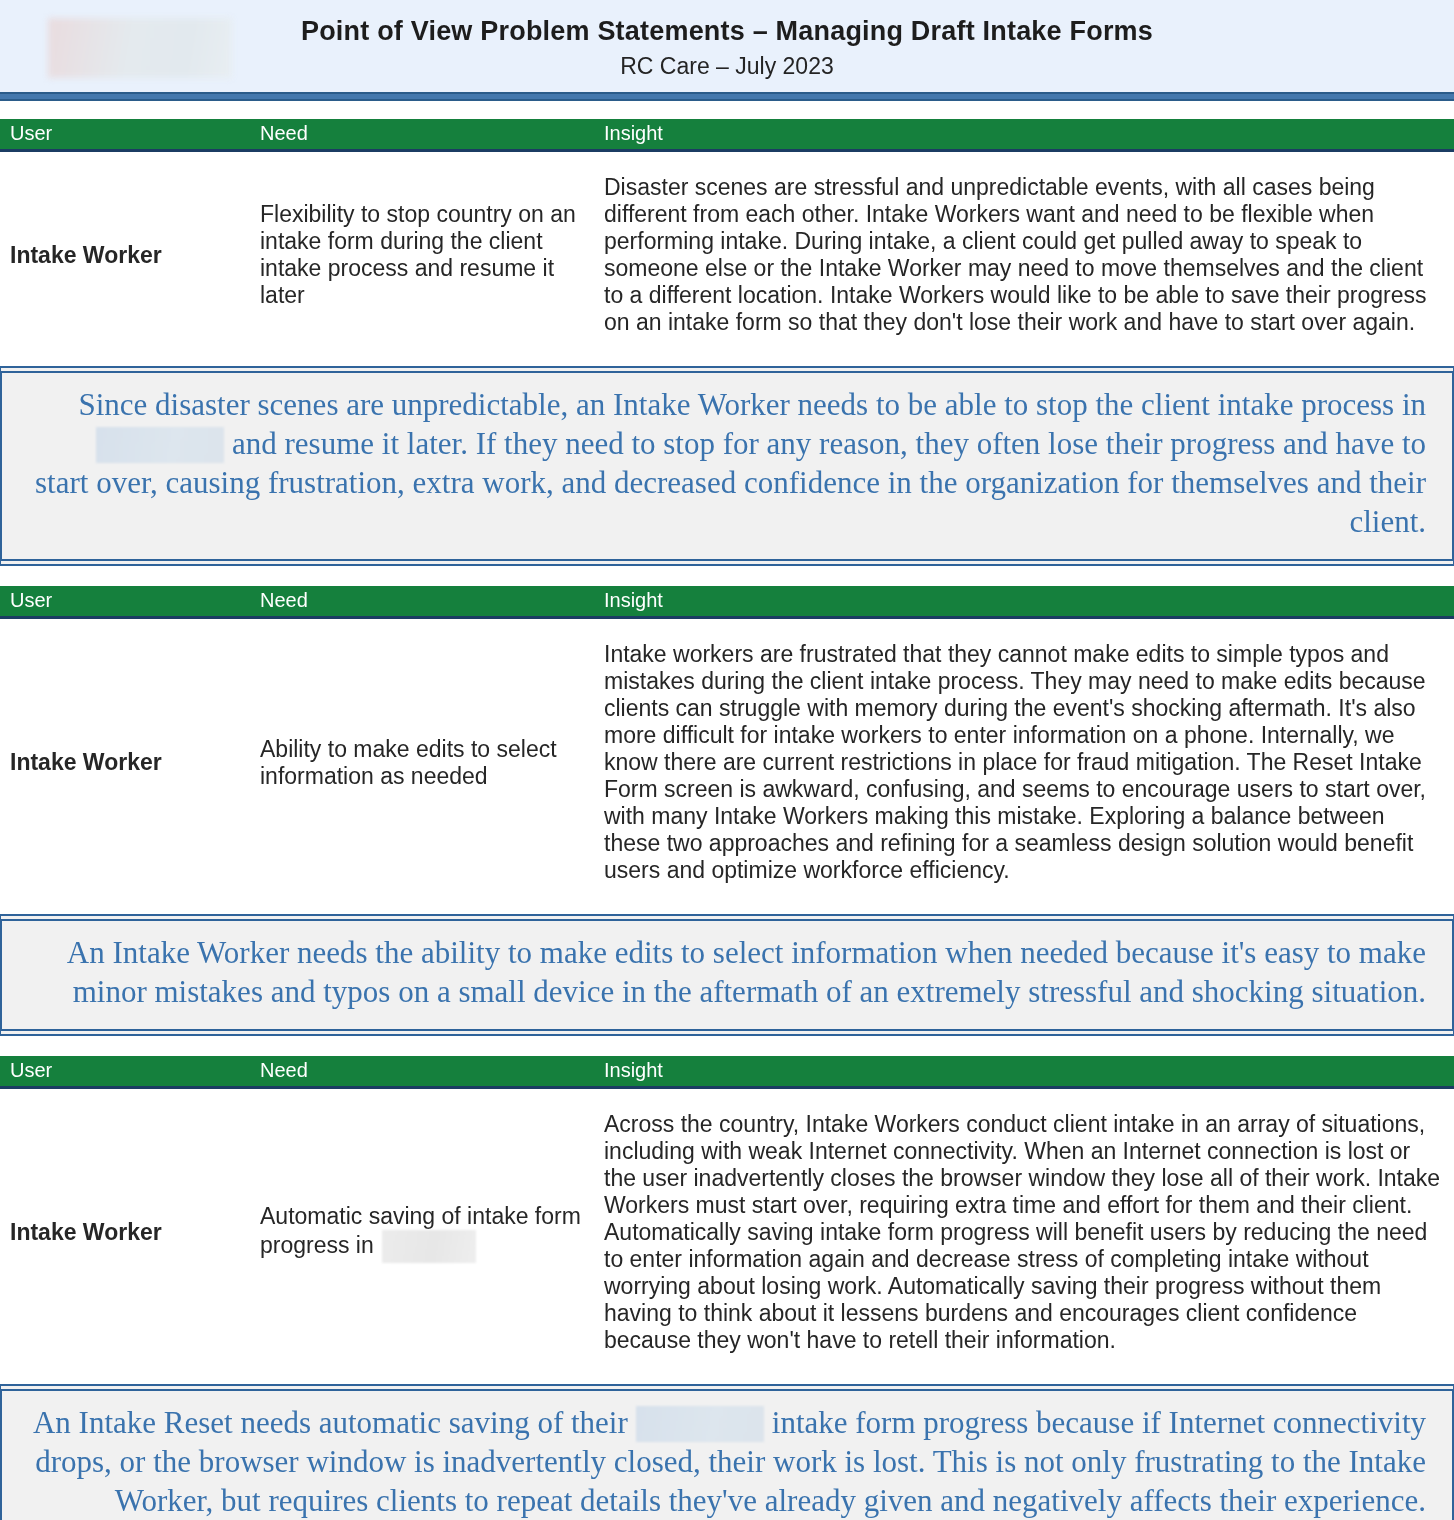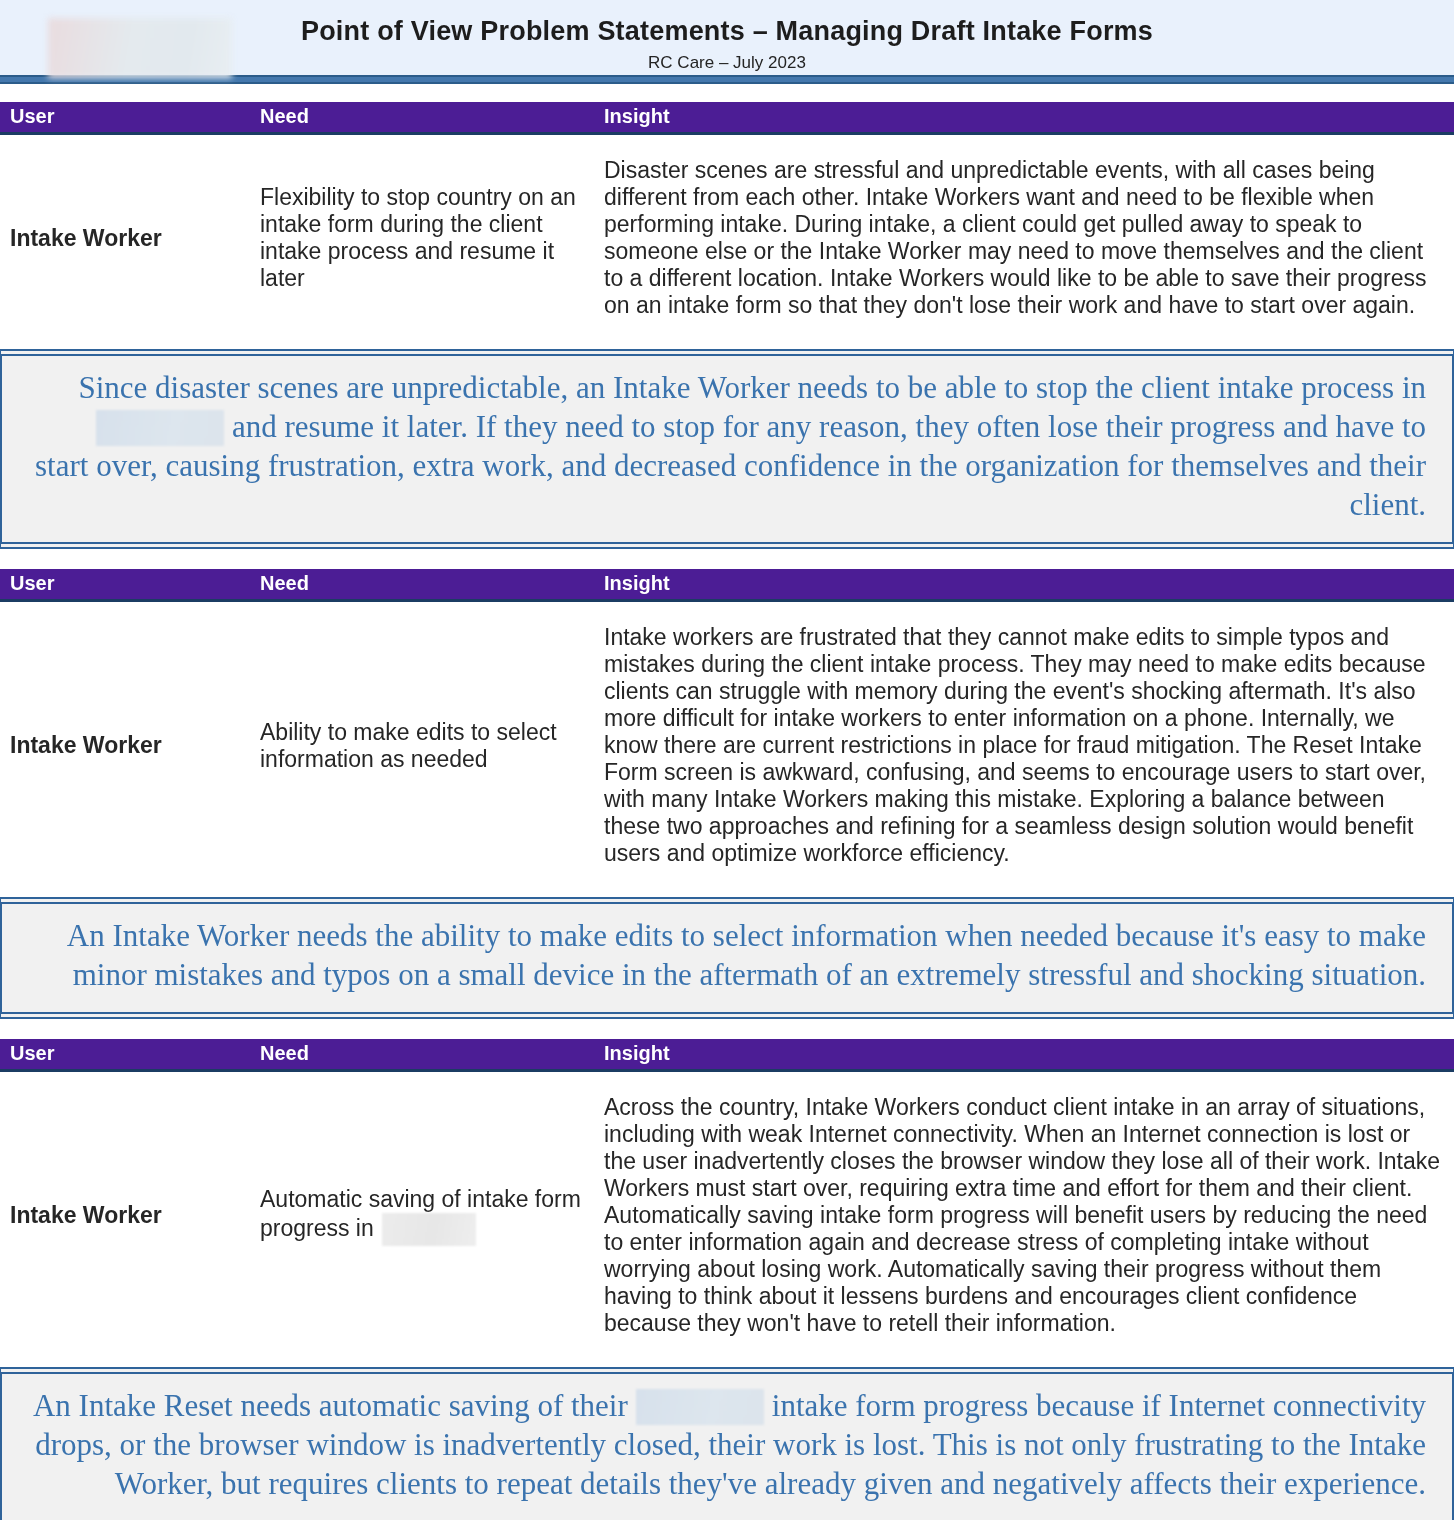--- a/index.html
+++ b/index.html
@@ -6,41 +6,41 @@
   html,body { background:#ffffff; }
   body {
     width:1454px;
     font-family:"Liberation Sans", sans-serif;
     color:#262626;
   }
 
   
   .page-header {
     position:relative;
-    height:75px;
+    height:92px;
     background:#e9f1fc;
     text-align:center;
     padding-top:16px;
   }
   .logo-redact {
     position:absolute;
     left:48px; top:18px;
     width:184px; height:60px;
     background:linear-gradient(100deg,#e9dcdf 0%,#e4eaee 45%,#e2e9ee 75%,#e8eef2 100%);
     filter:blur(3px);
   }
   .page-title {
     font-size:27px;
     font-weight:bold;
     color:#1d1d1d;
     letter-spacing:0.2px;
   }
   .page-subtitle {
     margin-top:6px;
-    font-size:17px;
+    font-size:23px;
     color:#242424;
   }
   .header-rule {
     height:9px;
     background:#4478ad;
     border-top:2px solid #2b5c8a;
     border-bottom:2px solid #2b5c8a;
   }
 
   
@@ -48,24 +48,24 @@
     width:100%;
     border-collapse:collapse;
     table-layout:fixed;
     margin-top:18px;
     margin-bottom:8px;
   }
   col.c-user    { width:250px; }
   col.c-need    { width:344px; }
   col.c-insight { width:860px; }
   table.pov th {
-    background:#4c1d95;
+    background:#15803d;
     color:#ffffff;
     font-size:20px;
-    font-weight:bold;
+    font-weight:normal;
     text-align:left;
     padding:3px 10px 4px 10px;
     border-bottom:3px solid #1b3c63;
   }
   table.pov td {
     vertical-align:middle;
     font-size:23px;
     line-height:27px;
     padding:22px 10px 22px 10px;
   }

